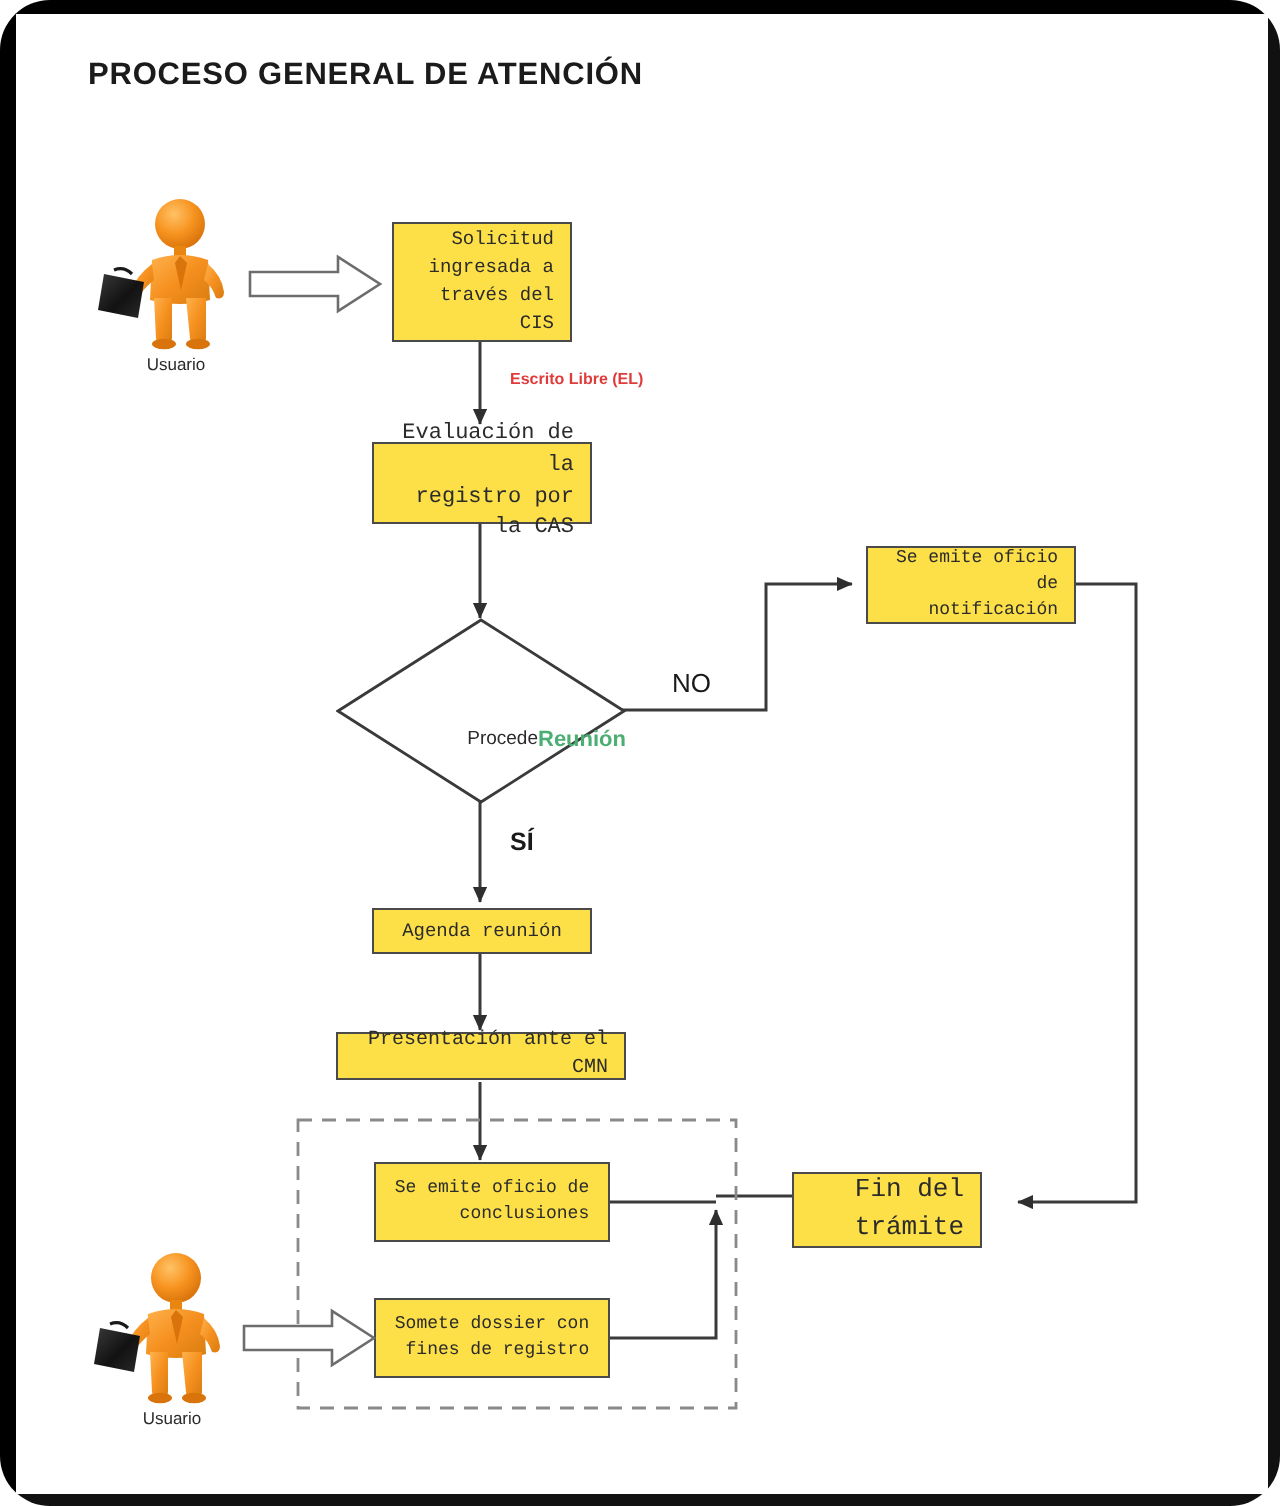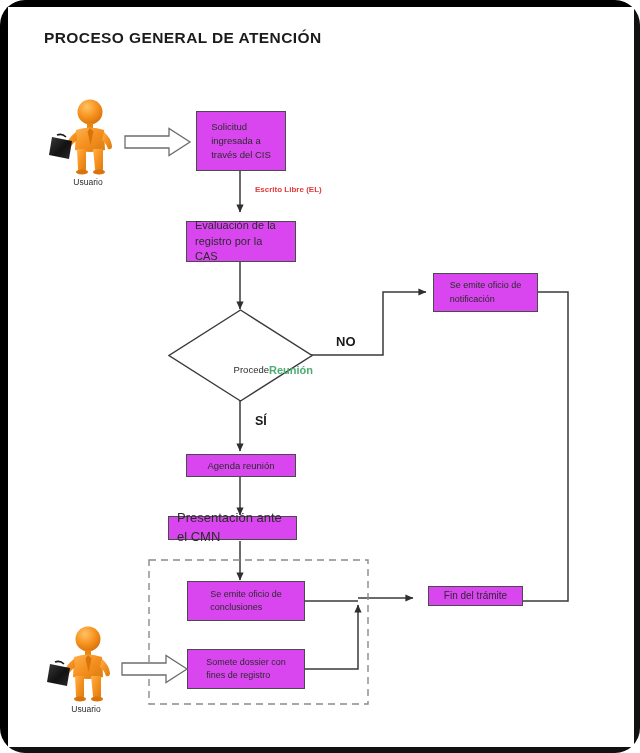--- a/index.html
+++ b/index.html
@@ -29,24 +29,25 @@
   
   #title{
     left:36px;top:22px;
     font-size:15.5px;font-weight:bold;letter-spacing:.4px;
     color:#1b1b1b;white-space:nowrap;
   }
 
   
   .node{
     position:absolute;box-sizing:border-box;
-    border:1.3px solid #4a4a4a;background:#d946ef;
+    border:1.3px solid #4a4a4a;background:#fde047;
     display:flex;align-items:center;justify-content:center;
-    text-align:left;line-height:1.45;
+    text-align:right;line-height:1.45;
     color:#2b2b2b;
+    font-family:Liberation Mono, monospace;
   }
   .node span{display:block;padding:0 4px;}
 
   
   .diamond-wrap{position:absolute;}
   .diamond-wrap svg{display:block;}
   .diamond-text{
     position:absolute;left:0;top:15px;width:100%;height:100%;
     display:flex;
     align-items:center;justify-content:flex-end;
@@ -54,21 +55,21 @@
   }
   .d-l1{font-size:9.5px;color:#2b2b2b;}
   .d-l2{font-size:11px;font-weight:bold;}
 
   
   #wires{position:absolute;left:0;top:0;width:626px;height:740px;}
 
   
   .edge-label{position:absolute;white-space:nowrap;}
   #lbl-el{font-size:8px;font-weight:bold;}
-  #lbl-no{font-size:13px;font-weight:bold;color:#1a1a1a;}
+  #lbl-no{font-size:13px;font-weight:normal;color:#1a1a1a;}
   #lbl-si{font-size:12.5px;font-weight:bold;color:#1a1a1a;}
 
   
   .actor{position:absolute;width:84px;}
   .actor .fig{position:relative;width:84px;height:78px;}
   .actor .cap{
     margin-top:2px;text-align:center;
     font-size:8.5px;color:#2b2b2b;
   }
 </style>
@@ -149,41 +150,41 @@
         <span>notificación</span>
       </span>
     </div>
 
     <div class="node" style="left:178px;top:447px;width:110px;height:23px;font-size:9.5px;">
       <span>
         <span>Agenda reunión</span>
       </span>
     </div>
 
-    <div class="node" style="left:160px;top:509px;width:129px;height:24px;font-size:13px;">
+    <div class="node" style="left:160px;top:509px;width:145px;height:24px;font-size:10px;">
       <span>
         <span>Presentación ante el CMN</span>
       </span>
     </div>
 
     <div class="node" style="left:179px;top:574px;width:118px;height:40px;font-size:9px;">
       <span>
         <span>Se emite oficio de</span>
         <span>conclusiones</span>
       </span>
     </div>
 
     <div class="node" style="left:179px;top:642px;width:118px;height:40px;font-size:9px;">
       <span>
         <span>Somete dossier con</span>
         <span>fines de registro</span>
       </span>
     </div>
 
-    <div class="node" style="left:420px;top:579px;width:95px;height:20px;font-size:10px;">
+    <div class="node" style="left:388px;top:579px;width:95px;height:38px;font-size:13px;">
       <span>
         <span>Fin del trámite</span>
       </span>
     </div>
 
     <svg class="abs" style="left:116px;top:120px;" width="68" height="30" viewBox="0 0 68 30">
       <path d="M1,9 L45,9 L45,1.5 L66,15 L45,28.5 L45,21 L1,21 z" fill="#ffffff" stroke="#6d6d6d" stroke-width="1.3" stroke-linejoin="miter"></path>
     </svg>
 
     <svg class="abs" style="left:113px;top:647px;" width="68" height="30" viewBox="0 0 68 30">

